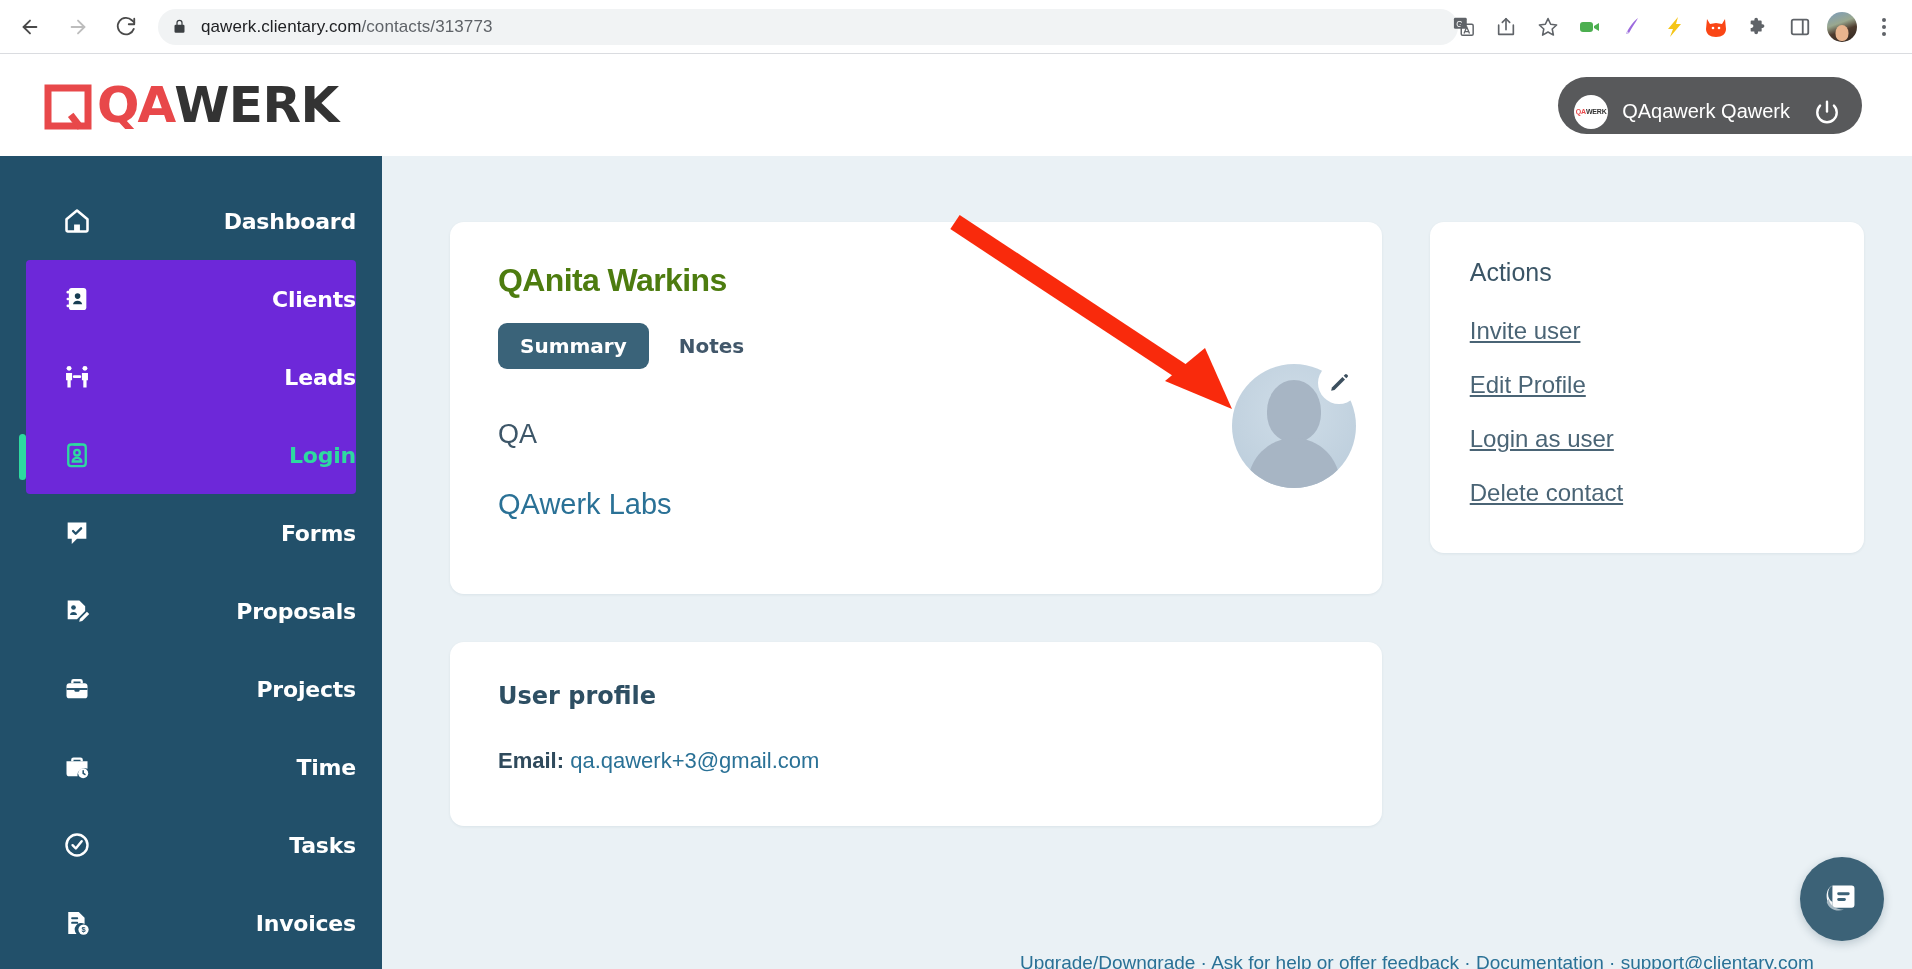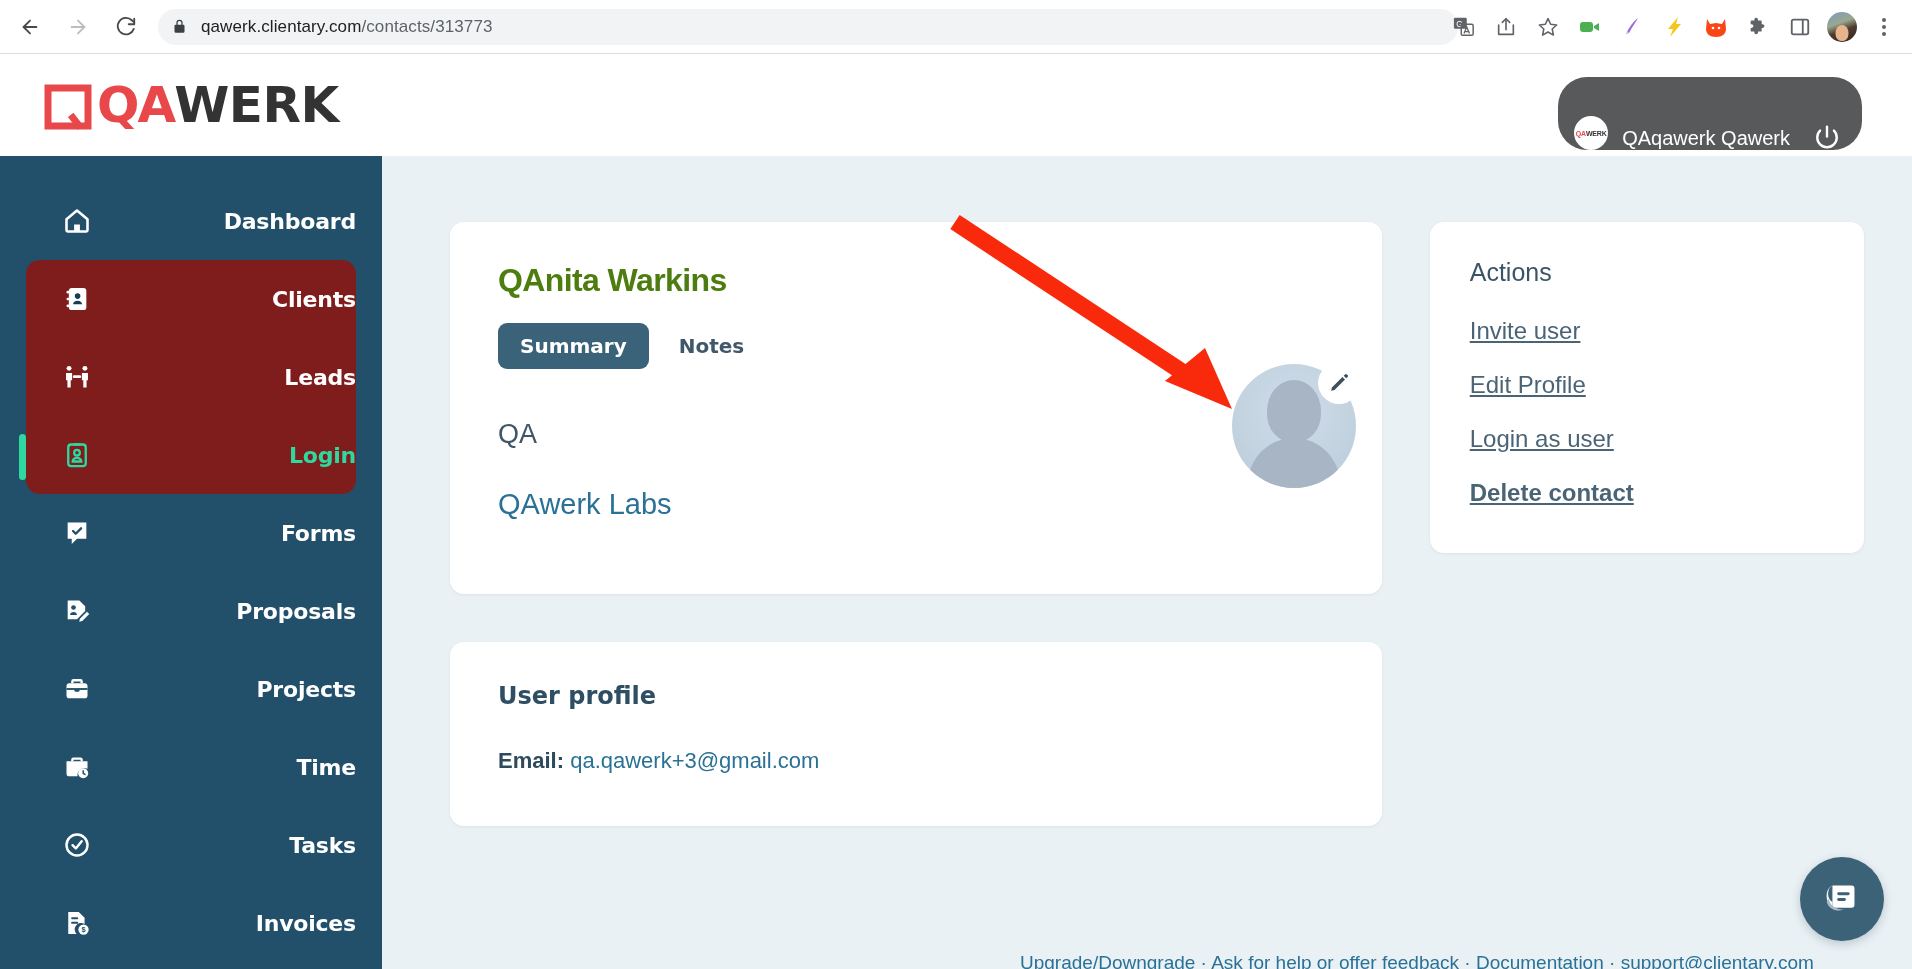--- a/index.html
+++ b/index.html
@@ -79,23 +79,23 @@
     font-family: "DejaVu Sans", sans-serif;
   }
   .logo .q {
     color: #e8484a; position: relative;
     display: inline-block;
   }
   .logo .werk { color: #333333; }
 
   .user-chip {
     position: absolute; right: 50px; top: 23px;
-    height: 73px; min-width: 270px;
+    height: 57px; min-width: 270px;
     background: #58595b; border-radius: 29px;
-    display: flex; align-items: flex-end;
+    display: flex; align-items: center;
     padding: 12px 22px 0 16px; gap: 14px;
   }
   .chip-avatar {
     width: 34px; height: 34px; border-radius: 50%;
     background: #ffffff;
     display: flex; align-items: center; justify-content: center;
     font-size: 7px; font-weight: 700; letter-spacing: -0.2px;
     overflow: hidden;
   }
   .chip-avatar .ca-q { color: #e8484a; }
@@ -109,22 +109,22 @@
     width: 382px; height: 813px;
     background: #22506a;
     padding-top: 26px;
   }
   .nav-group {
     position: relative;
     margin: 0 26px;
     background: transparent;
   }
   .nav-group.active-group {
-    background: #7f1d1d;
-    border-radius: 14px;
+    background: #6d28d9;
+    border-radius: 4px;
   }
   .nav-item {
     position: relative;
     height: 78px;
     display: flex; align-items: center;
     padding-left: 36px; gap: 26px;
     color: #ffffff;
     justify-content: space-between;
   }
   .nav-item .label {
@@ -214,21 +214,21 @@
 
   .card-actions { padding: 36px 40px 46px 40px; }
   .actions-title {
     font-size: 25px; color: #3b5566; font-weight: 400;
     margin-bottom: 30px;
   }
   .action-link {
     display: block; font-size: 24px; color: #4a6475;
     margin-bottom: 26px;
   }
-  .action-link:last-child { margin-bottom: 0; font-weight: bold; }
+  .action-link:last-child { margin-bottom: 0; }
 
   
   .footer {
     position: absolute; left: 1020px; top: 952px;
     font-size: 19px; color: #2a7196; white-space: nowrap;
   }
   .footer span { color: #2a7196; }
 
   
   .chat-widget {

